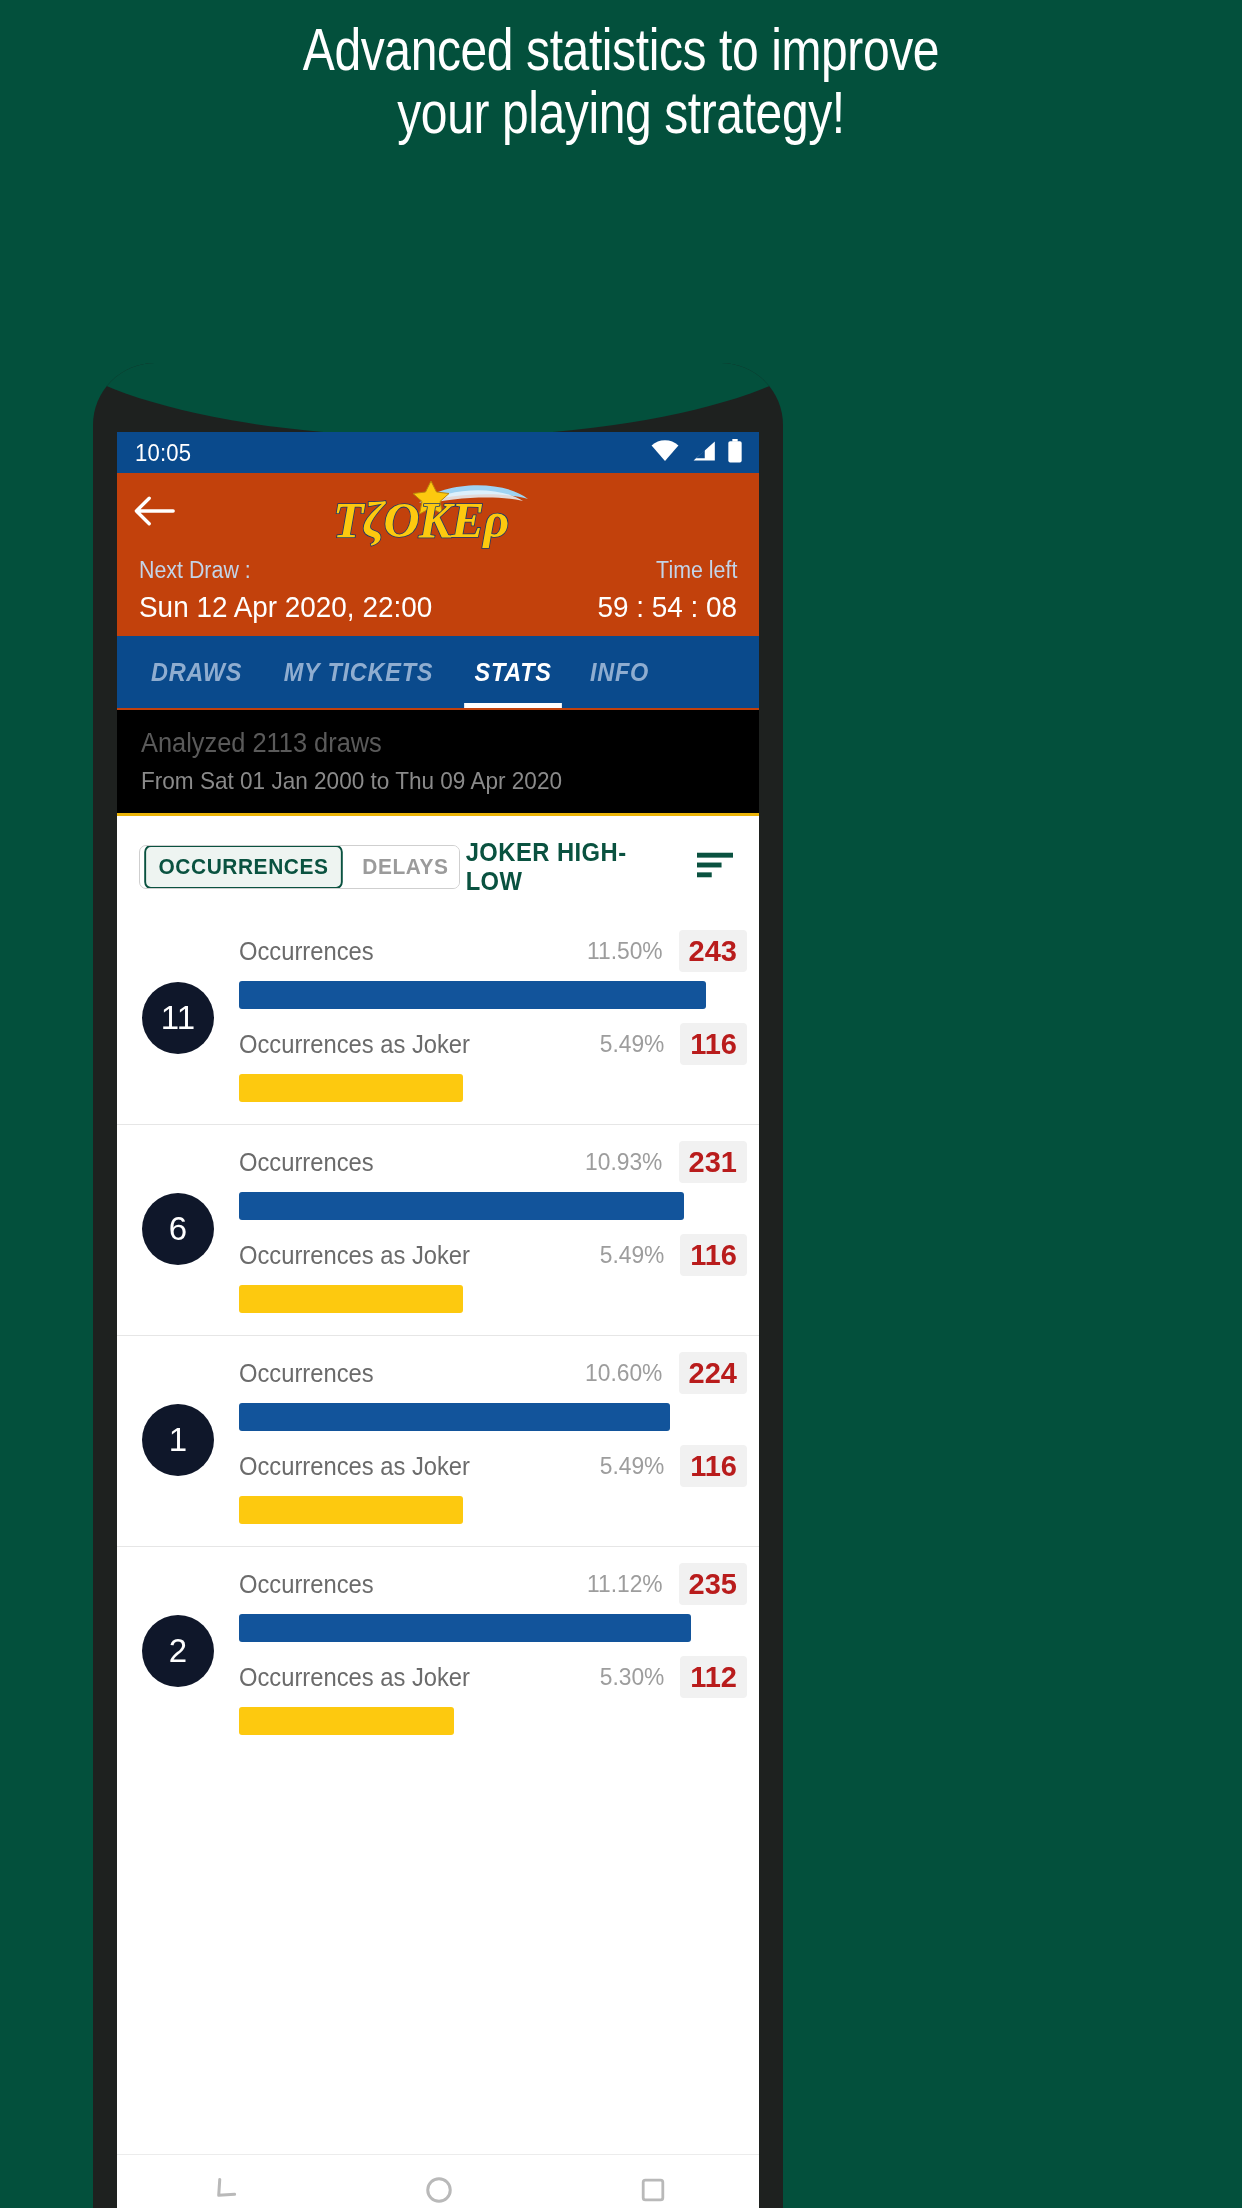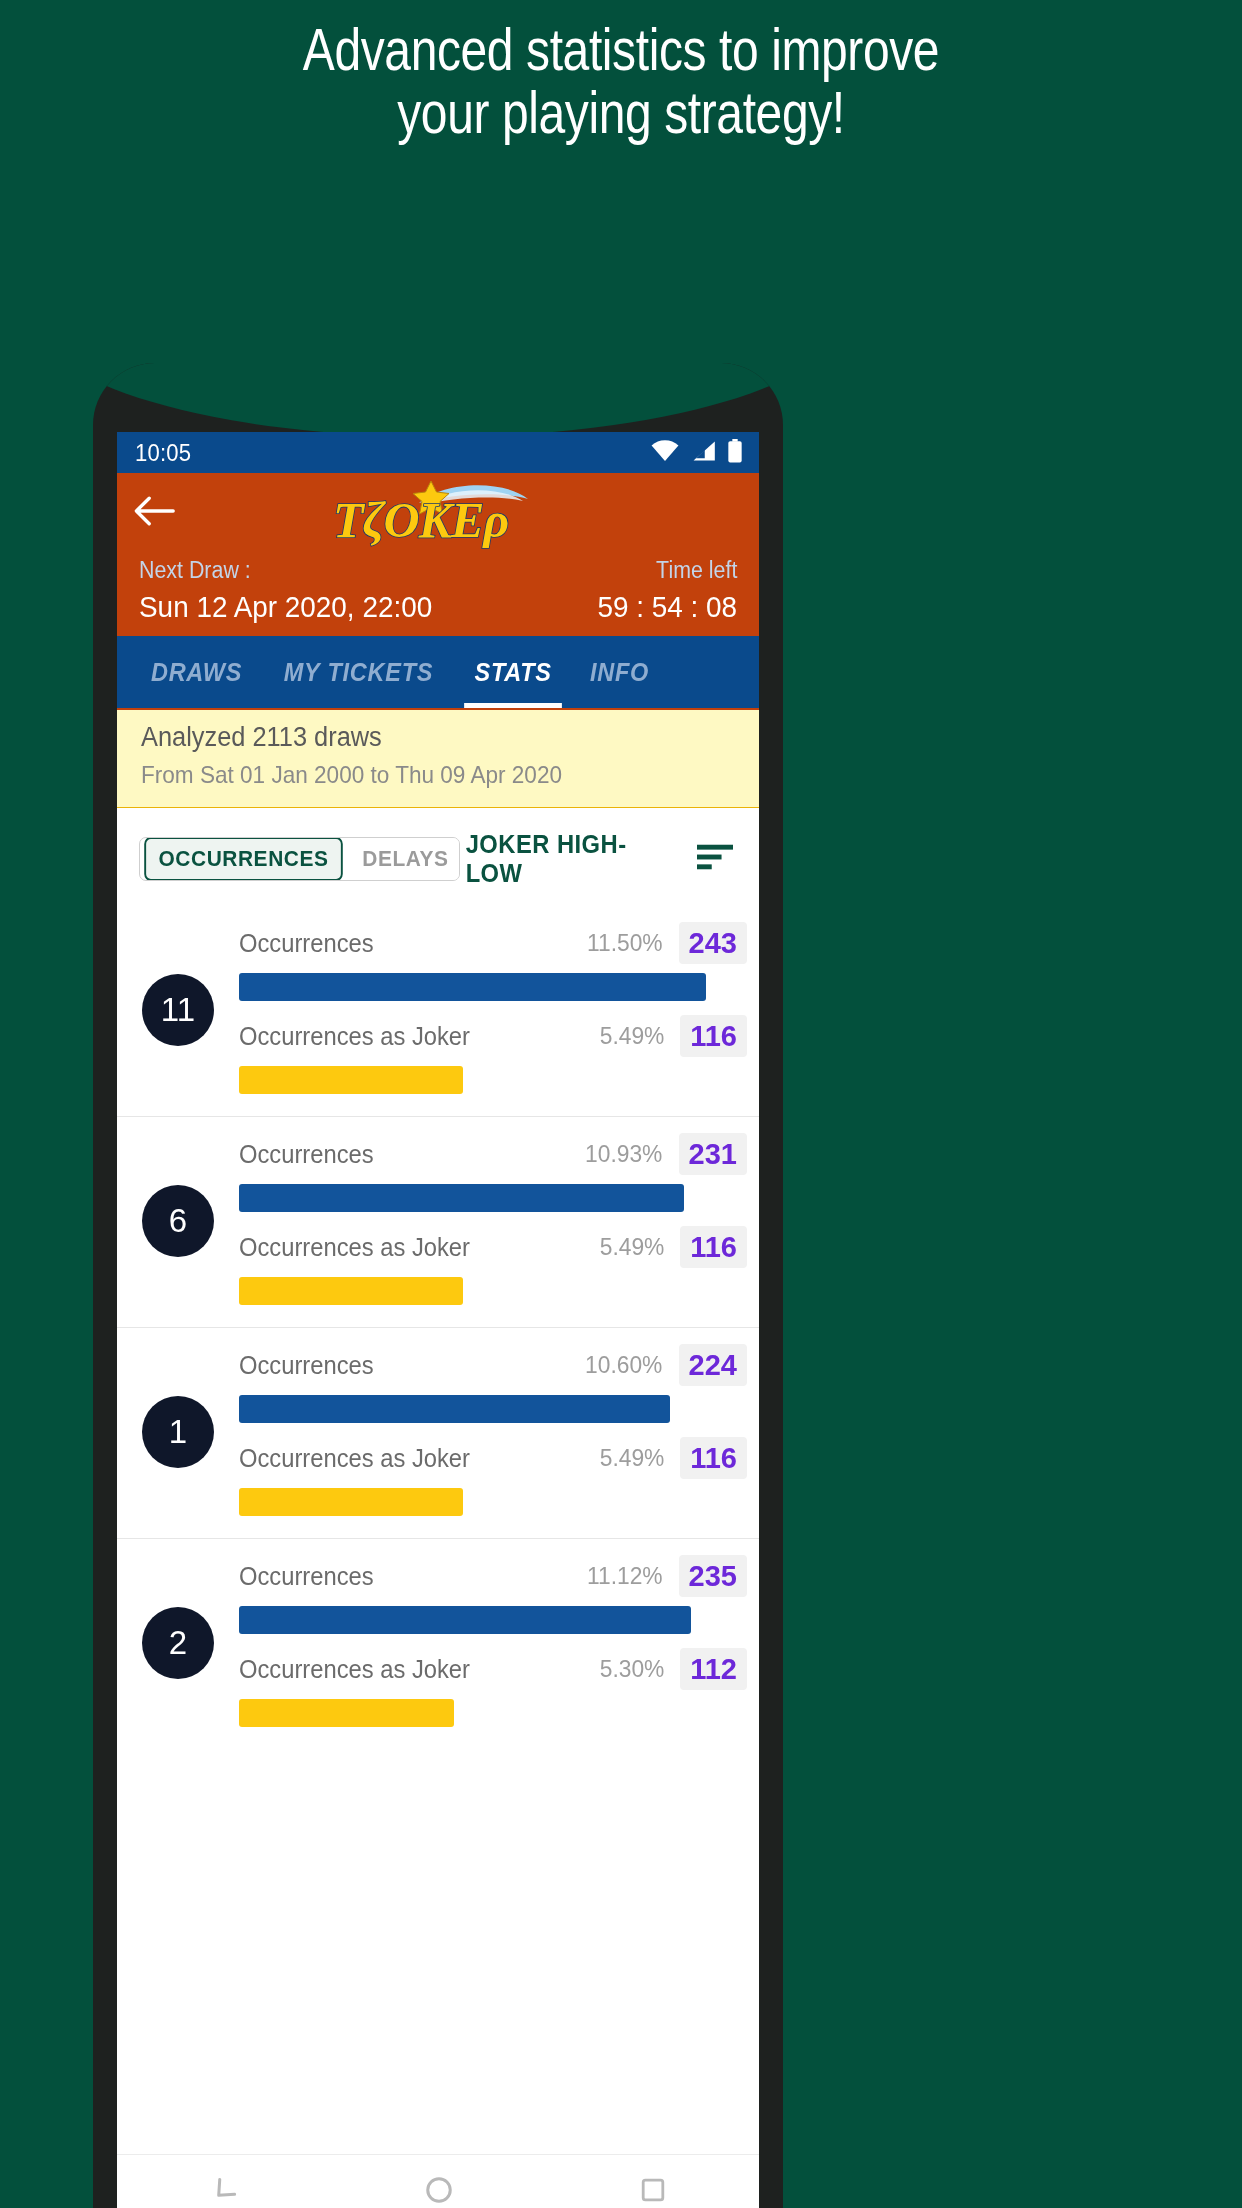--- a/index.html
+++ b/index.html
@@ -70,21 +70,21 @@
     position:relative; height:72px; display:flex; align-items:center;
     padding:0 17px; color:#8fadd0; font-size:25px; font-weight:700;
     letter-spacing:0.8px; transform:scaleX(0.94);
   }
   .tab.active{ color:#ffffff; }
   .tab.active::after{
     content:""; position:absolute; left:6px; right:6px; bottom:0; height:5px; background:#ffffff;
   }
 
   
-  .analyzed{ padding:12px 24px 18px 24px; background:#fef9c3; border-bottom:1px solid #eab308; }
+  .analyzed{ padding:18px 24px 18px 24px; background:#000000; border-bottom:3px solid #eab308; }
   .analyzed-title{ font-size:27px; color:#5a5a5a; transform:scaleX(0.94); transform-origin:left center;}
   .analyzed-sub{ font-size:24px; color:#8a8a8a; margin-top:8px; transform:scaleX(0.94); transform-origin:left center;}
 
   
   .filters{
     display:flex; align-items:center; justify-content:space-between;
     padding:22px 22px 18px 22px; background:#fff;
   }
   .segmented{ display:flex; border:1px solid #cfcfcf; border-radius:7px; overflow:hidden; height:44px; }
   .seg{
@@ -114,21 +114,21 @@
   }
   .bars-col{ flex:1; padding-right:12px; }
   .metric{ margin-bottom:4px; }
   .metric + .metric{ margin-top:14px; }
   .metric-head{ display:flex; align-items:center; justify-content:flex-end; gap:0; height:42px; }
   .metric-name{ flex:1; font-size:25px; color:#6b6b6b; transform:scaleX(0.95); transform-origin:left center; }
   .metric-pct{ font-size:24px; color:#9d9d9d; margin-right:14px; transform:scaleX(0.95); }
   .metric-count{
     min-width:62px; height:42px; background:#f1f1f1; border-radius:4px;
     display:flex; align-items:center; justify-content:center;
-    font-size:29px; font-weight:700; color:#6d28d9; padding:0 10px;
+    font-size:29px; font-weight:700; color:#b91c1c; padding:0 10px;
   }
   .bar-track{ height:28px; margin-top:9px; }
   .bar{ height:28px; border-radius:3px; }
   .bar.blue{ background:#12549b; }
   .bar.yellow{ background:#fdc90f; }
 
   
   .navbar{
     position:absolute; left:0; bottom:0; width:642px; height:74px;
     background:#ffffff; border-top:1px solid #ececec;

